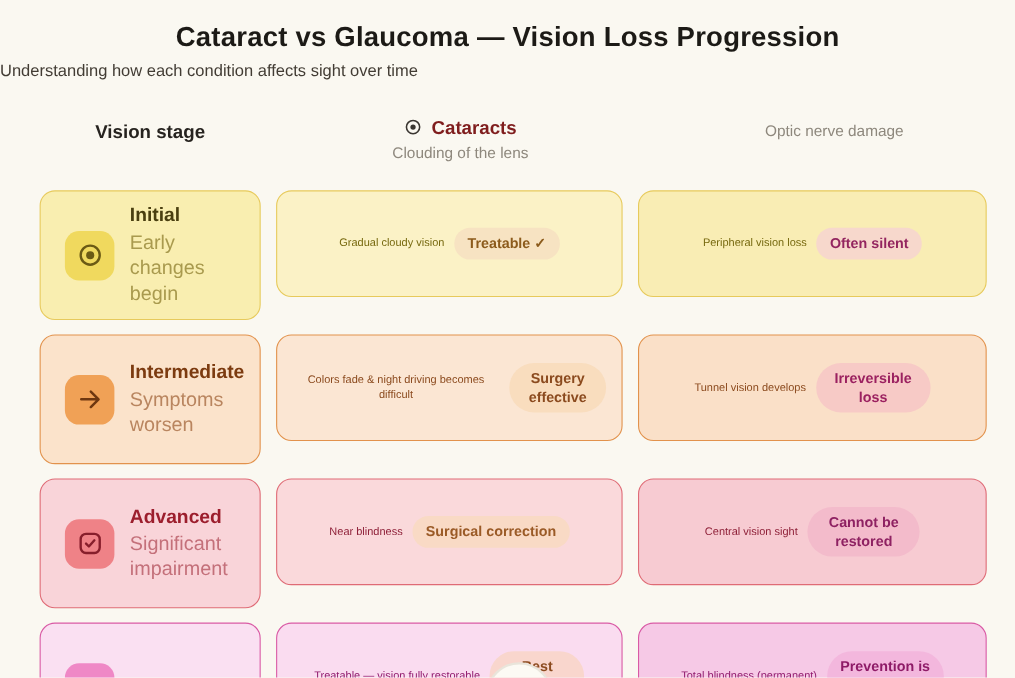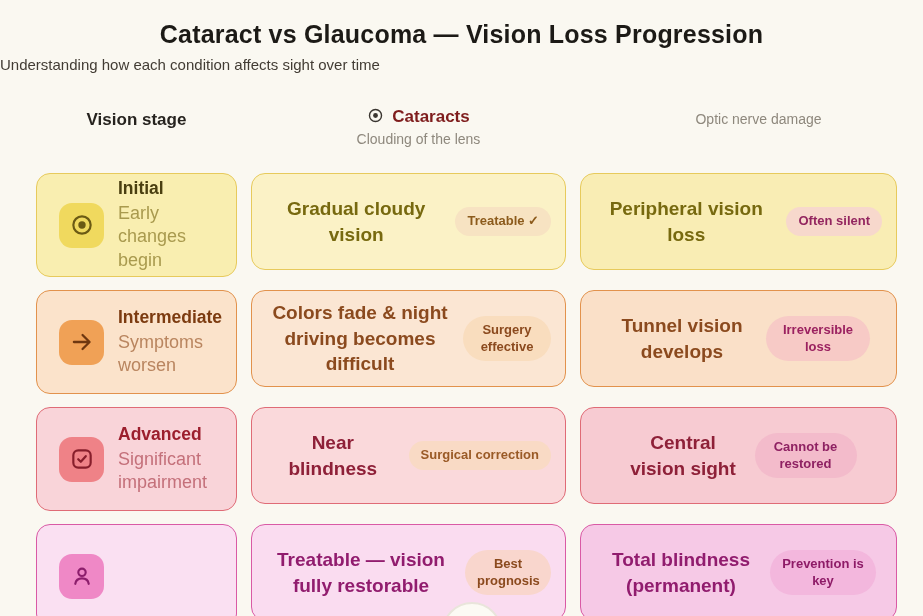--- a/index.html
+++ b/index.html
@@ -56,21 +56,21 @@
   .head-icon { display:inline-flex; color:#3A3631; }
   .grid {
     display:grid;
     grid-template-columns:201px 315px 317px;
     gap:13px 14px;
     padding:0 26px 0 36px;
     margin-top:26px;
   }
   .row { display:contents; }
   .stage-card {
-    height:104px;
+    height:118px;
     border-radius:14px;
     background:var(--card-bg);
     border:1.5px solid var(--card-border);
     display:flex;
     align-items:center;
     gap:14px;
     padding-left:22px;
   }
   .stage-icon-box {
     width:45px; height:45px;
@@ -86,21 +86,21 @@
     height:97px;
     border-radius:14px;
     border:1.5px solid var(--card-border);
     display:flex; align-items:center; justify-content:center;
     gap:9px;
     padding:0 14px;
     text-align:center;
   }
   .cell-cataracts { background:var(--cell-bg); }
   .cell-glaucoma  { background:var(--cell-bg-deep); }
-  .cell-text { font-size:19px; font-weight:700; color:var(--text-fg); line-height:1.35; }
+  .cell-text { font-size:10px; font-weight:400; color:var(--text-fg); line-height:1.35; }
   .badge {
     font-size:13px; font-weight:700;
     padding:6px 12px;
     border-radius:999px;
     line-height:1.3;
     flex-shrink:0;
     text-align:center;
   }
   .badge-a { background:var(--badge-a-bg); color:var(--badge-a-fg); }
   .badge-b { background:var(--badge-b-bg); color:var(--badge-b-fg); }

